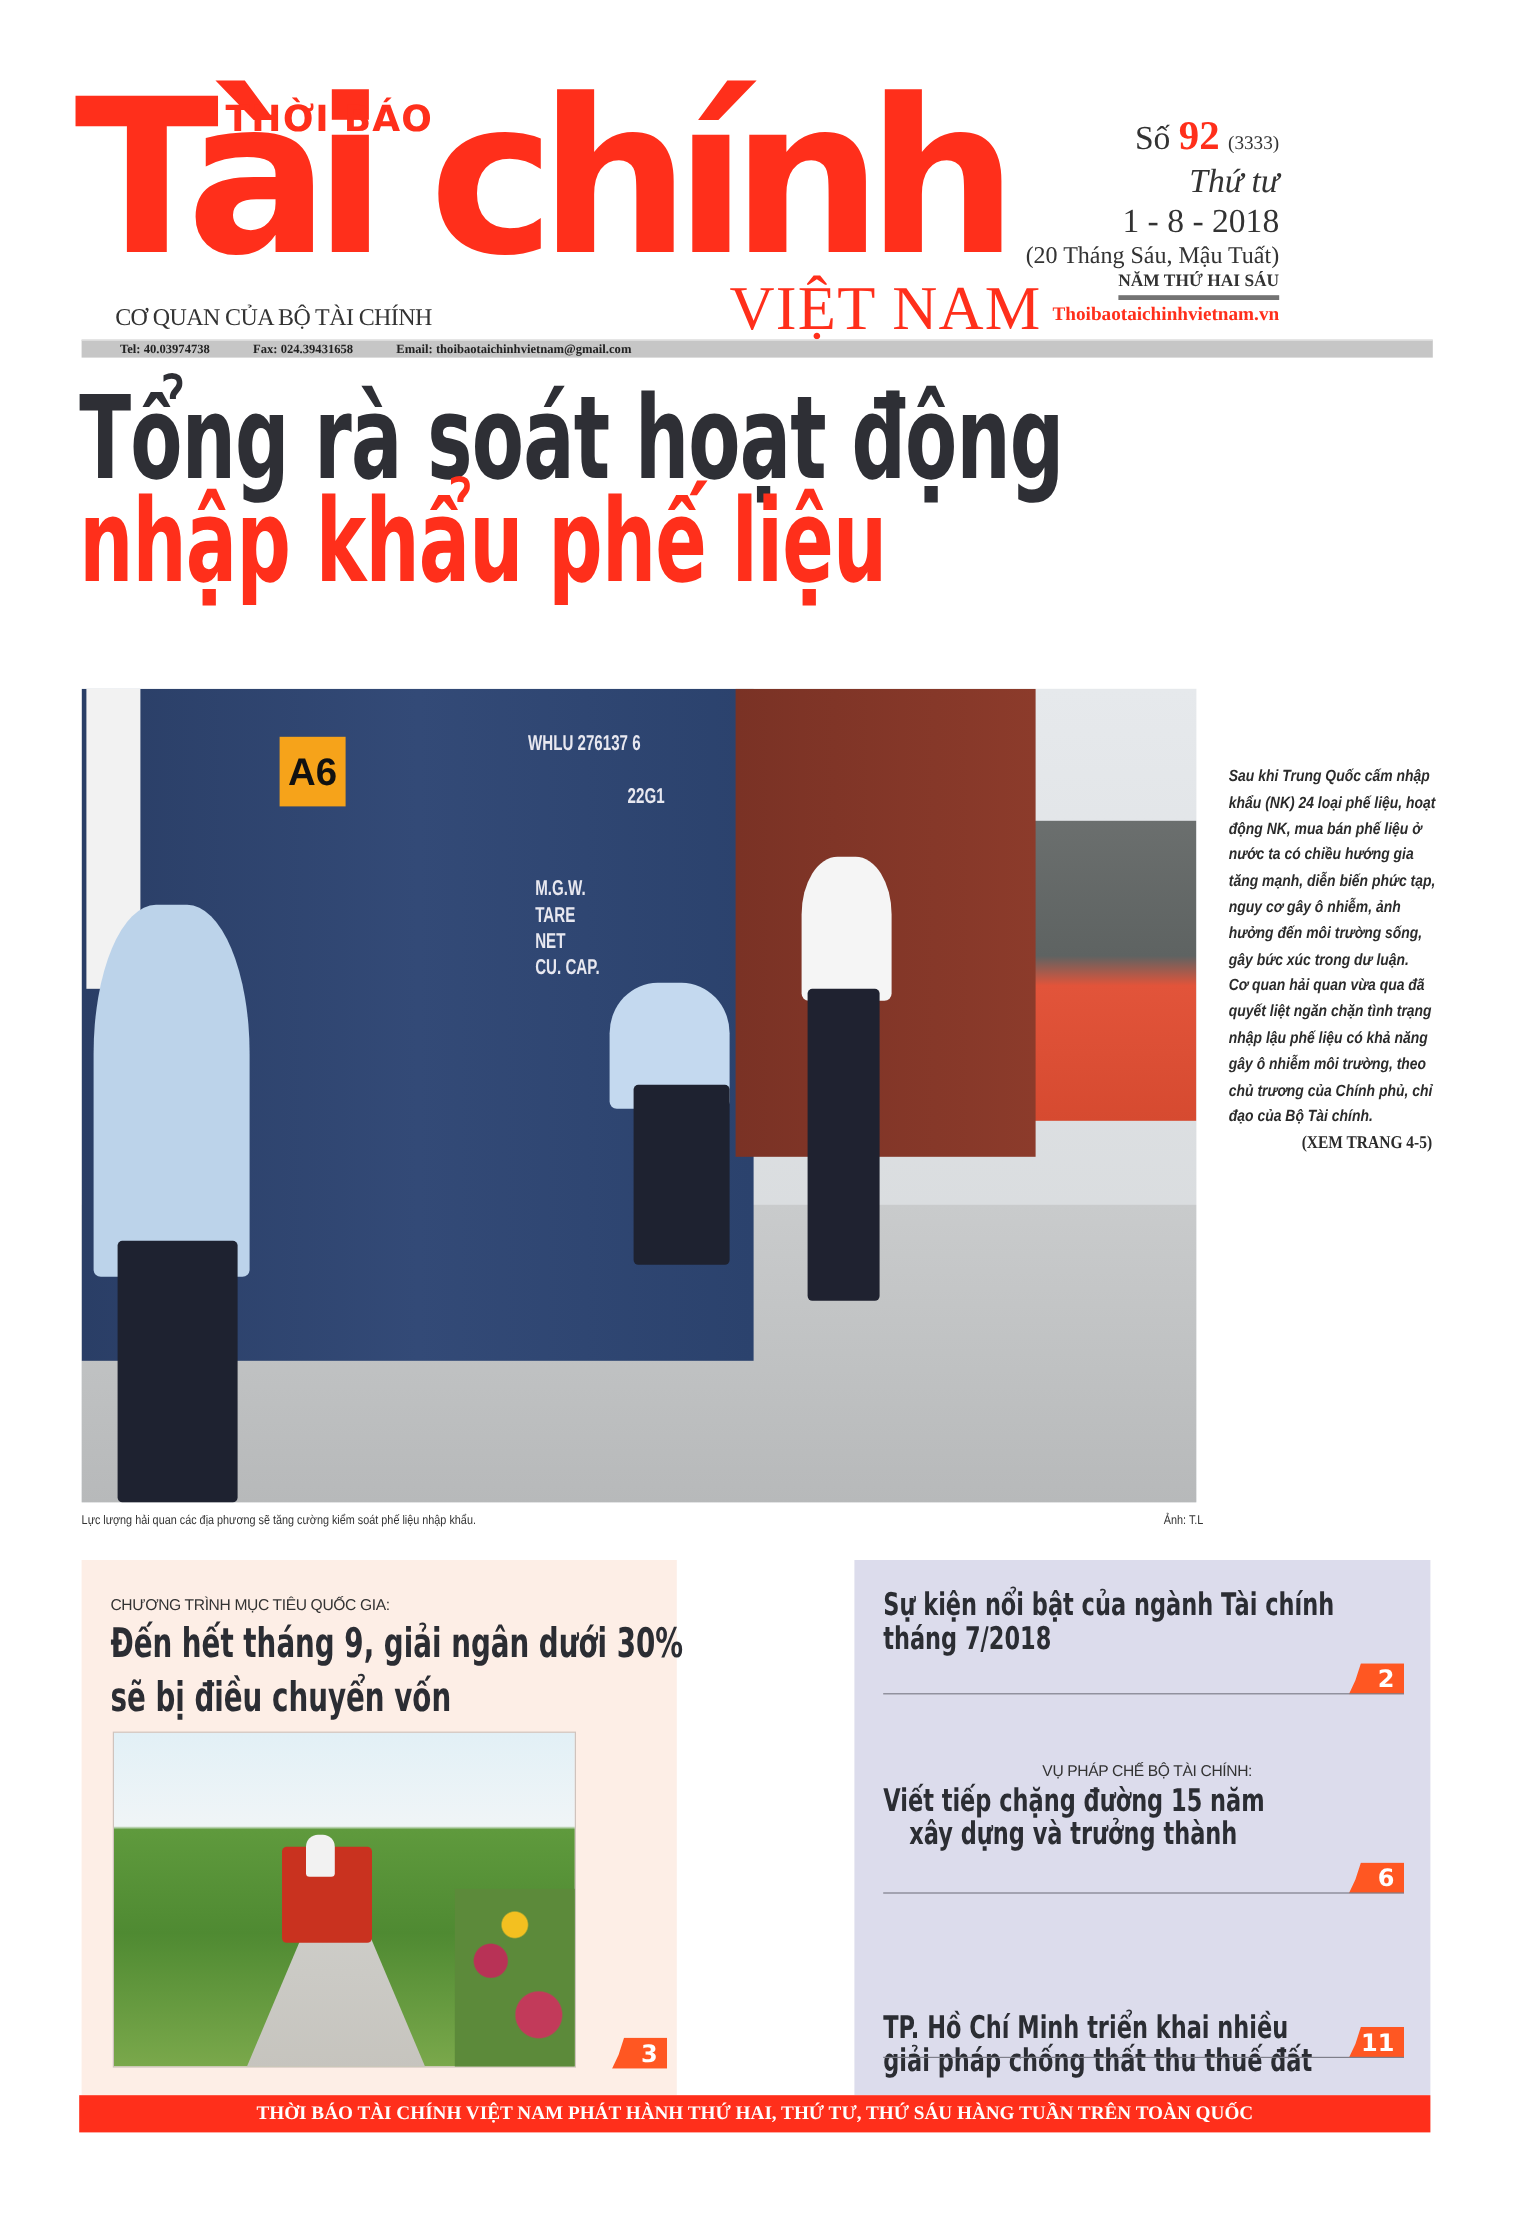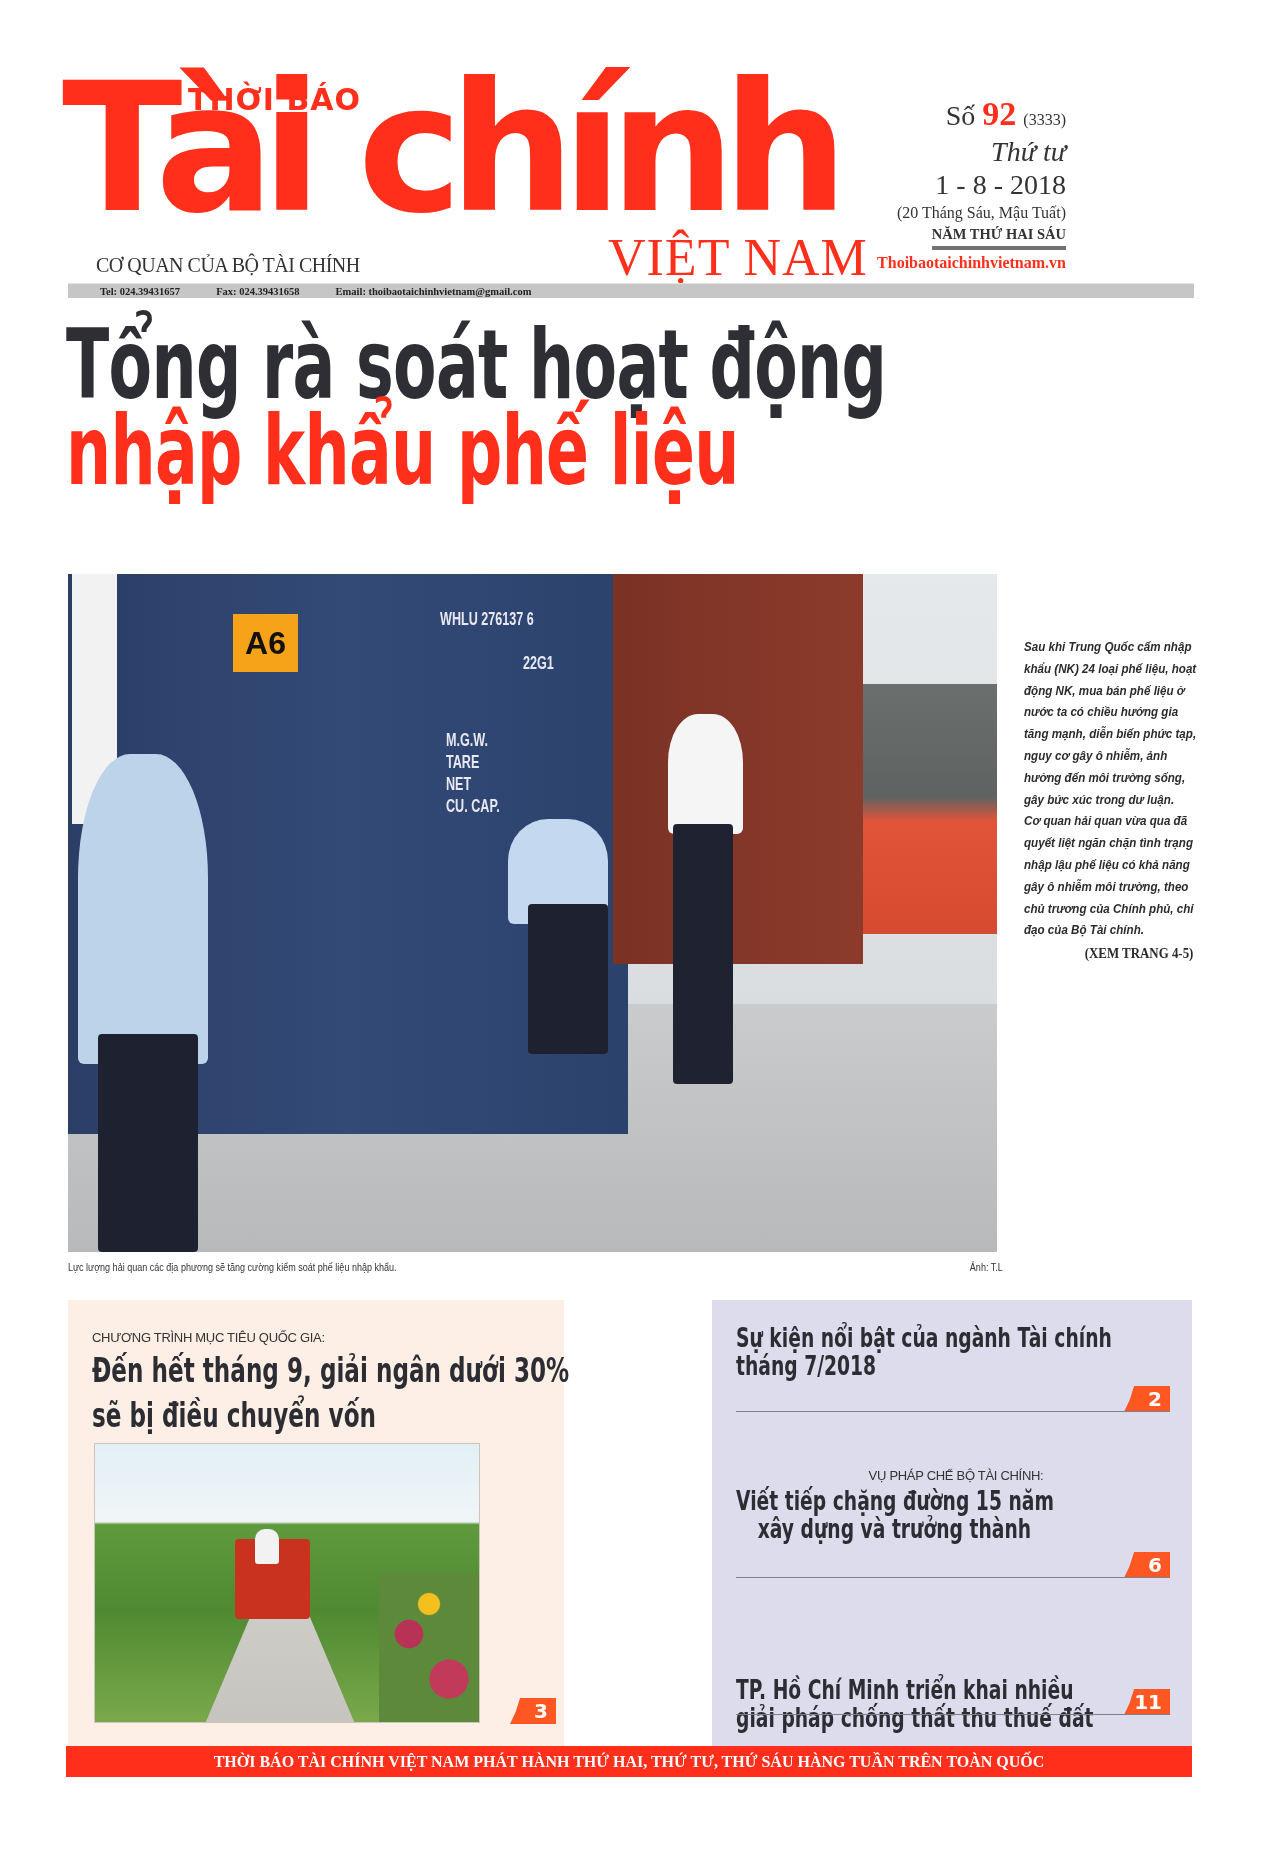--- a/index.html
+++ b/index.html
@@ -15,35 +15,35 @@
   .contact-bar { position: absolute; left: 68px; top: 283px; width: 1126px; height: 15px; background: #c6c6c6; border-top: 1px solid #e2e2e2; display: flex; align-items: center; font-family: "Liberation Serif", serif; font-weight: bold; font-size: 10.5px; color: #222; }
   .contact-bar span { margin-left: 36px; }
   .contact-bar span:first-child { margin-left: 32px; }
 
   .issue { position: absolute; right: 86px; top: 98px; text-align: right; font-family: "Liberation Serif", serif; color: #333; }
   .issue .num-line { font-size: 28px; line-height: 32px; }
   .issue .num { color: #ff2f1b; font-weight: bold; font-size: 34px; margin-top: 40px; }
   .issue .sub-num { font-size: 16px; }
   .issue .weekday { font-style: italic; font-size: 28px; line-height: 32px; }
   .issue .date { font-size: 28px; line-height: 34px; }
-  .issue .lunar { font-size: 16px; line-height: 22px; }
+  .issue .lunar { font-size: 20px; line-height: 22px; }
   .issue .year { font-size: 14.5px; font-weight: bold; line-height: 20px; border-bottom: 4px solid #737373; padding-bottom: 2px; display: inline-block; }
   .issue .site { font-size: 16px; font-weight: bold; color: #ff2f1b; margin-top: 4px; }
 
   
   .headline { position: absolute; left: 66px; top: 322px; font-family: "DejaVu Sans", sans-serif; font-weight: bold; line-height: 86px; transform: scaleX(0.66); transform-origin: left top; white-space: nowrap; }
   .headline .l1 { font-size: 96px; color: #2e2f35; letter-spacing: -1px; }
   .headline .l2 { font-size: 96px; color: #ff2f1b; letter-spacing: -1px; }
 
   
   .main-photo { position: absolute; left: 68px; top: 574px; width: 929px; height: 678px; overflow: hidden; background: linear-gradient(180deg,#e6e9ec 0%,#d3d6d8 100%); }
   .main-photo .c-blue { position: absolute; left: 0; top: 0; width: 560px; height: 560px; background: linear-gradient(90deg,#2a3e66 0%,#334a77 50%,#2b426d 100%); }
   .main-photo .c-red { position: absolute; left: 545px; top: 0; width: 250px; height: 390px; background: linear-gradient(90deg,#7a3225 0%,#8c3b2b 100%); }
   .main-photo .c-white-strip { position: absolute; left: 4px; top: 0; width: 45px; height: 250px; background: #f2f2f2; }
-  .main-photo .a6 { position: absolute; left: 165px; top: 40px; width: 65px; height: 58px; background: #f6a31a; font-weight: bold; font-size: 32px; color: #111; text-align: center; line-height: 58px; }
+  .main-photo .a6 { position: absolute; left: 165px; top: 40px; width: 55px; height: 58px; background: #f6a31a; font-weight: bold; font-size: 32px; color: #111; text-align: center; line-height: 58px; }
   .main-photo .stenc { position: absolute; color: #e8e8f0; font-weight: bold; font-size: 18px; line-height: 22px; transform: scaleX(0.7); transform-origin: left top; }
   .main-photo .ground { position: absolute; left: 0; top: 430px; width: 929px; height: 248px; background: linear-gradient(180deg,#c9cbcc 0%,#b7b9ba 100%); }
   .main-photo .crane { position: absolute; left: 790px; top: 110px; width: 139px; height: 250px; background: linear-gradient(180deg,#6b6f6e 0%,#5e6362 45%,#e2543a 55%,#d64a30 100%); }
   .main-photo .person { position: absolute; border-radius: 40% 40% 6px 6px; }
   .p1-shirt { left: 10px; top: 180px; width: 130px; height: 310px; background: #bcd3ea; }
   .p1-pants { left: 30px; top: 460px; width: 100px; height: 218px; background: #1e2230 !important; border-radius: 4px !important; }
   .p2-shirt { left: 290px; top: 245px; width: 100px; height: 105px; background: #c4d9ef; }
   .p2-pants { left: 290px; top: 330px; width: 80px; height: 150px; background: #1e2230 !important; border-radius: 4px !important; }
   .p3-shirt { left: 350px; top: 140px; width: 75px; height: 120px; background: #f5f5f5; }
   .p3-pants { left: 355px; top: 250px; width: 60px; height: 260px; background: #1f2230 !important; border-radius: 4px !important; }
@@ -85,21 +85,21 @@
 </style>
 </head>
 <body>
 
 <header class="masthead">
   <div class="logo-main">Tài chính</div>
   <div class="logo-top">THỜI BÁO</div>
   <div class="logo-sub">VIỆT NAM</div>
   <div class="agency">CƠ QUAN CỦA BỘ TÀI CHÍNH</div>
   <div class="contact-bar">
-    <span>Tel: 024.39431657</span>
+    <span>Tel: 40.03974738</span>
     <span>Fax: 024.39431658</span>
     <span>Email: thoibaotaichinhvietnam@gmail.com</span>
   </div>
 
   <div class="issue">
     <div class="num-line">
       <span>Số</span>
       <span class="num">92</span>
       <span class="sub-num">(3333)</span>
     </div>

